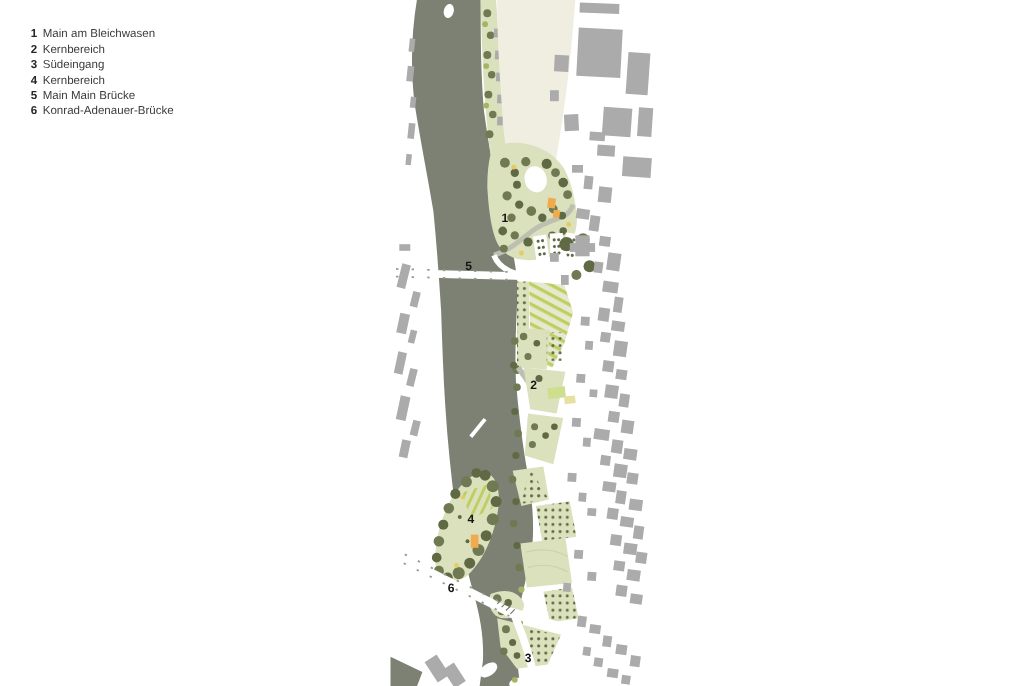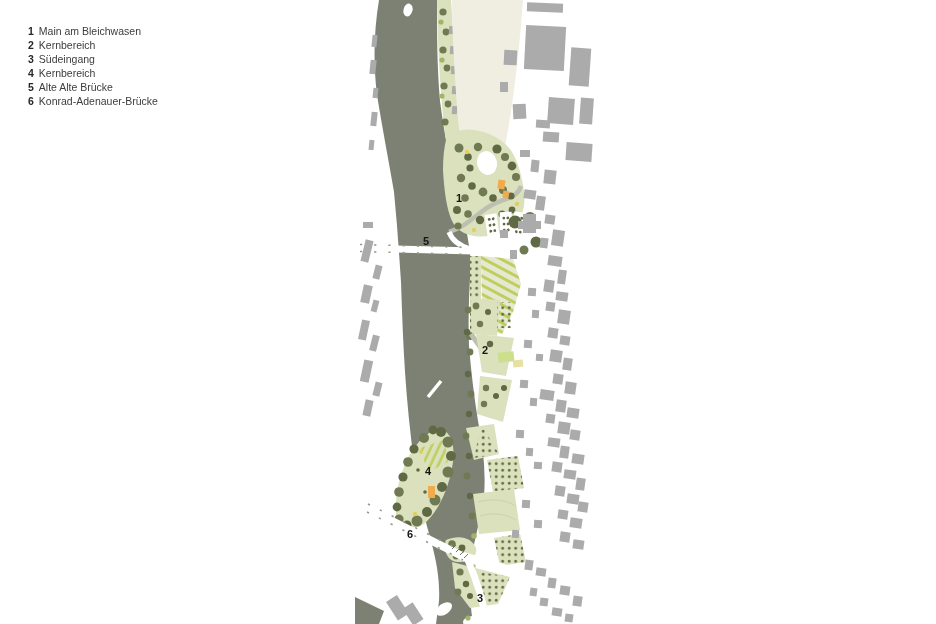--- a/index.html
+++ b/index.html
@@ -401,21 +401,21 @@
     <div class="legend-row">
       <span class="legend-num">3</span>
       <span class="legend-label">Südeingang</span>
     </div>
     <div class="legend-row">
       <span class="legend-num">4</span>
       <span class="legend-label">Kernbereich</span>
     </div>
     <div class="legend-row">
       <span class="legend-num">5</span>
-      <span class="legend-label">Alte Alte Brücke</span>
+      <span class="legend-label">Main Main Brücke</span>
     </div>
     <div class="legend-row">
       <span class="legend-num">6</span>
       <span class="legend-label">Konrad-Adenauer-Brücke</span>
     </div>
   </div>
 
 </div>
 
 </body></html>

